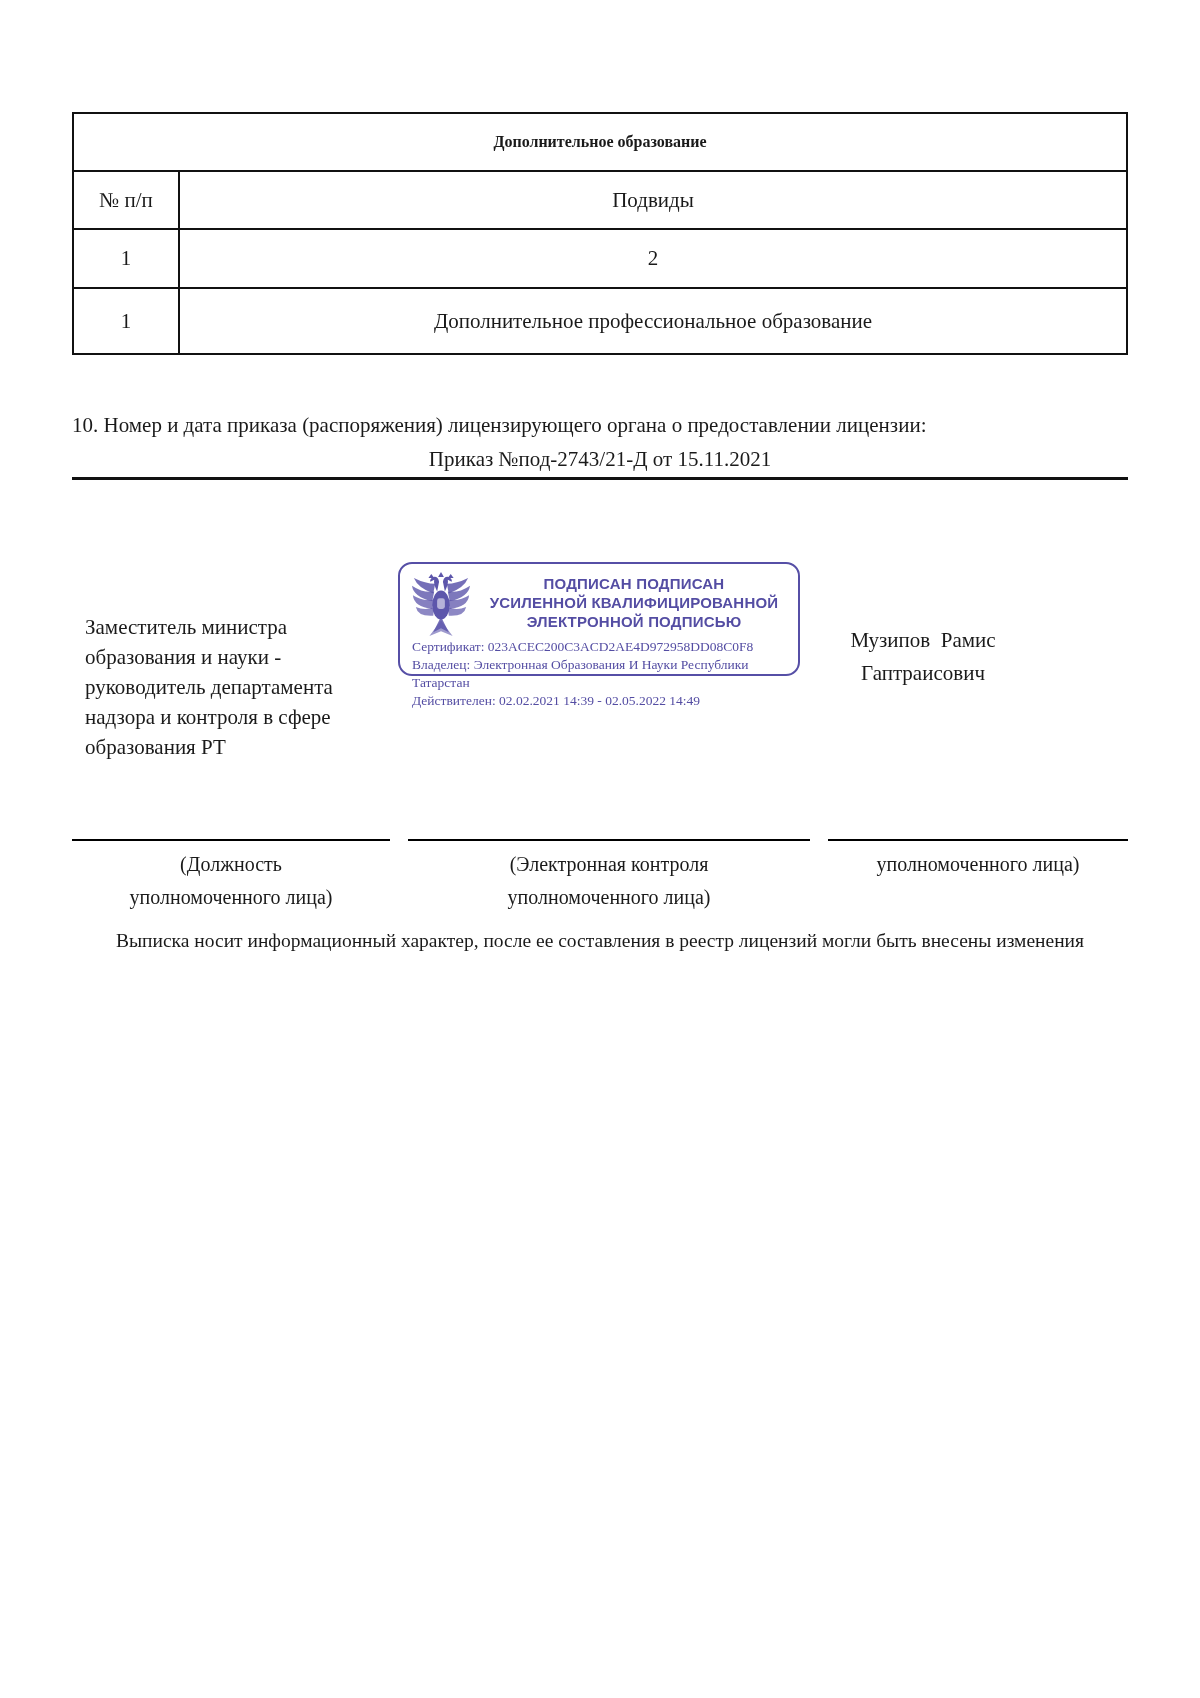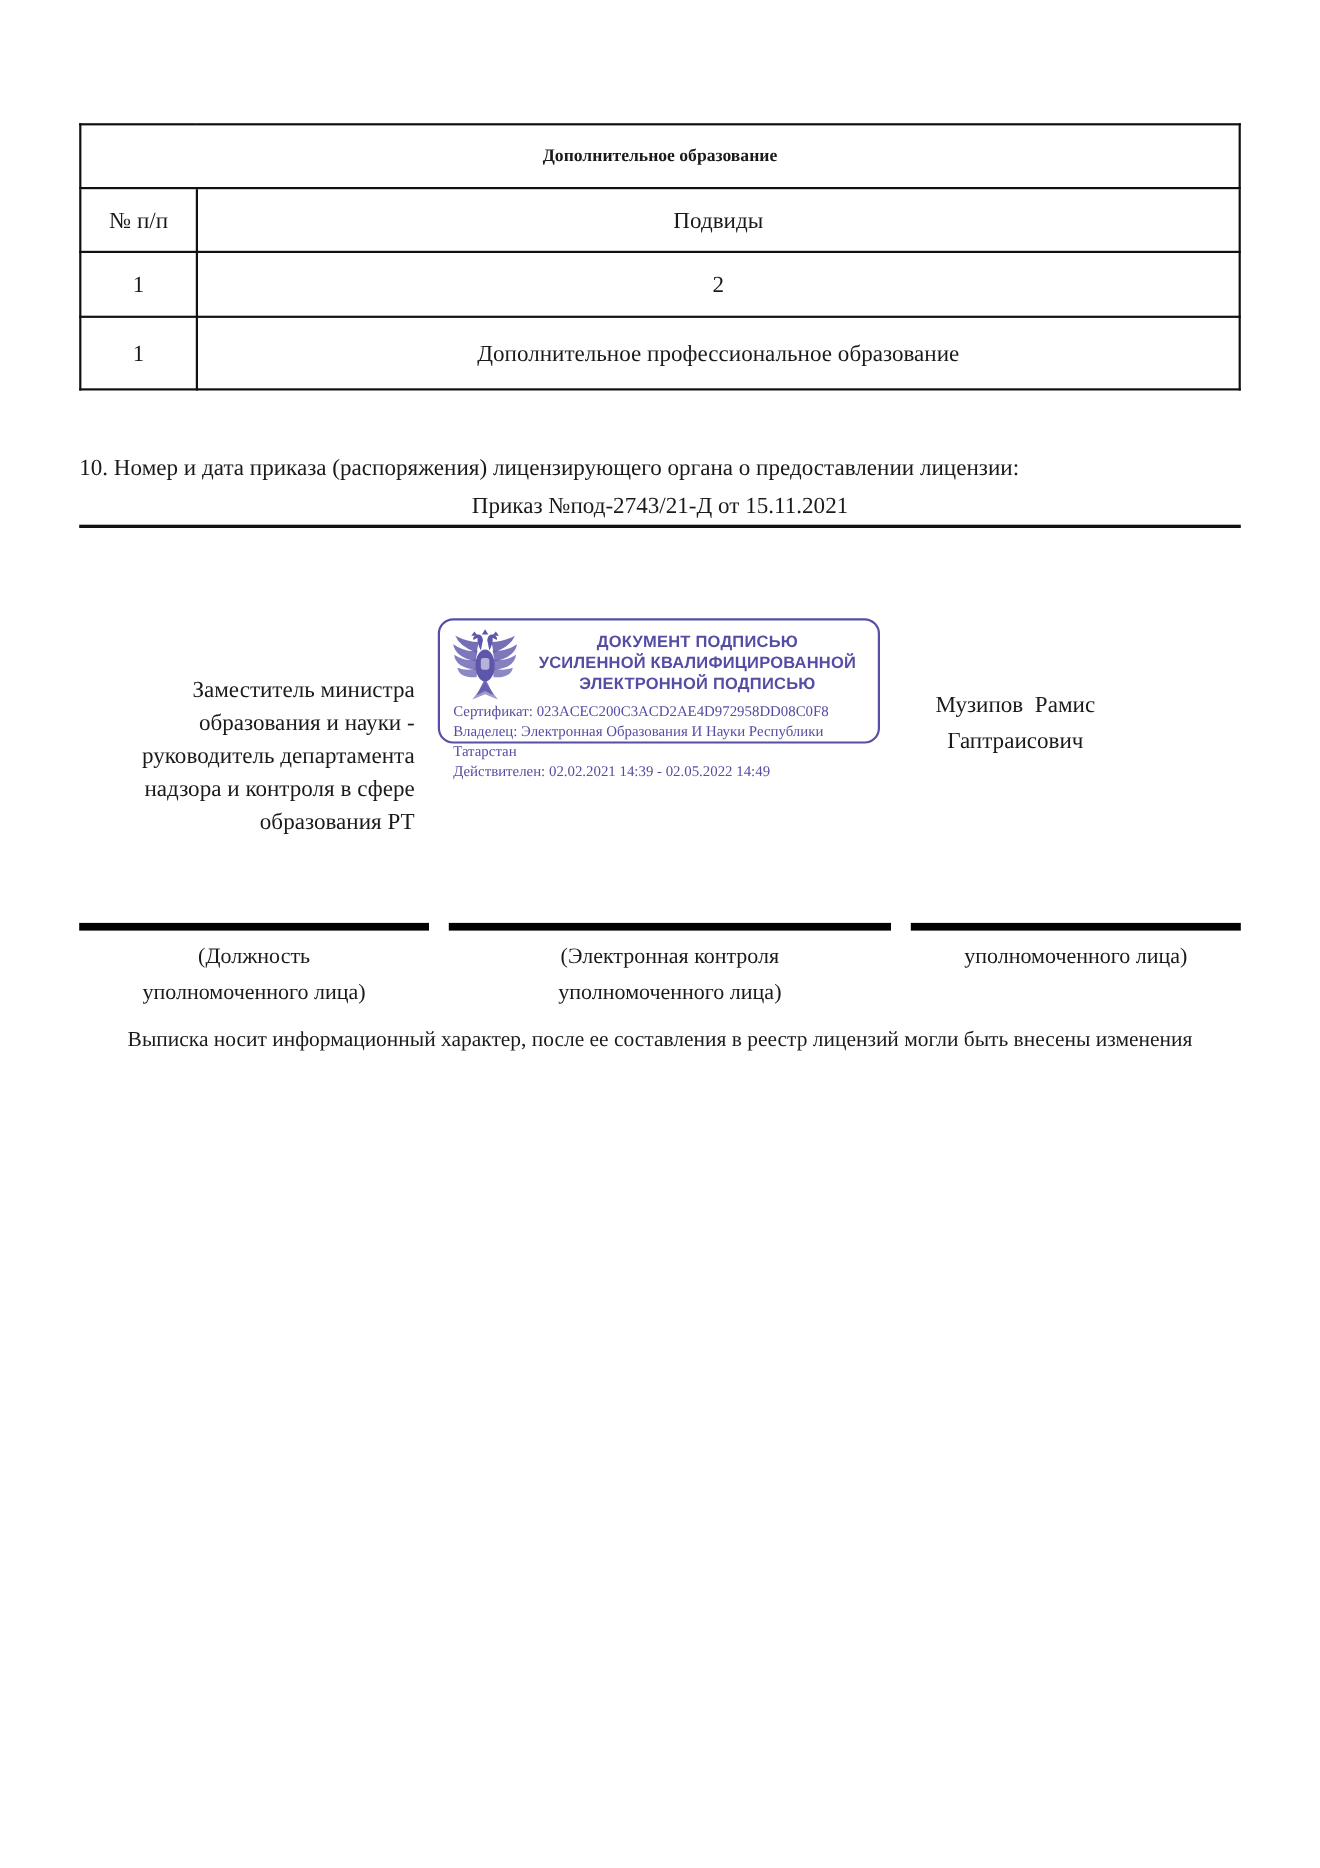--- a/index.html
+++ b/index.html
@@ -60,21 +60,21 @@
     margin-top:82px;
     display:grid;
     grid-template-columns:318px 402px 300px;
     column-gap:18px;
   }
   .sig-top-cell { min-height:277px; }
 
   .position-wrap { padding-top:50px; display:flex; justify-content:center; }
   .position-text {
     width:292px;
-    text-align:right;
+    text-align:left;
     font-size:21px;
     line-height:30px;
   }
   .name-wrap { padding-top:62px; display:flex; justify-content:center; position:relative; left:-55px; }
   .name-text {
     width:212px;
     text-align:center;
     font-size:21px;
     line-height:33px;
     white-space:pre-wrap;
@@ -107,21 +107,21 @@
   .stamp-details {
     margin:7px 0 0 12px;
     width:378px;
     font-size:13.5px;
     line-height:18px;
   }
   .stamp-details div { white-space:normal; }
 
   
   .sig-caption-cell {
-    border-top:7px solid #000000;
+    border-top:2px solid #000000;
     padding-top:7px;
     text-align:center;
     font-size:20px;
     line-height:33px;
   }
   .sig-caption-cell span { display:block; }
 
   
   .footer-note {
     margin-top:16px;
@@ -188,21 +188,21 @@
 
               <ellipse cx="32" cy="34" rx="9" ry="15"></ellipse>
 
               <path d="M32 46 L24 62 L32 58 L40 62 Z" opacity="0.85"></path>
               <path d="M32 50 L20 66 L32 61 L44 66 Z" opacity="0.6"></path>
 
               <rect x="28" y="27" width="8" height="11" rx="2.5" fill="#ffffff" opacity="0.55"></rect>
             </g>
           </svg>
           <div class="stamp-title">
-            <div>ДОКУМЕНТ ПОДПИСЬЮ</div>
+            <div>ПОДПИСАН ПОДПИСАН</div>
             <div>УСИЛЕННОЙ КВАЛИФИЦИРОВАННОЙ</div>
             <div>ЭЛЕКТРОННОЙ ПОДПИСЬЮ</div>
           </div>
           <div class="stamp-details">
             <div>Сертификат: 023ACEC200C3ACD2AE4D972958DD08C0F8</div>
             <div>Владелец: Электронная Образования И Науки Республики Татарстан</div>
             <div>Действителен: 02.02.2021 14:39 - 02.05.2022 14:49</div>
           </div>
         </div>
       </div>

